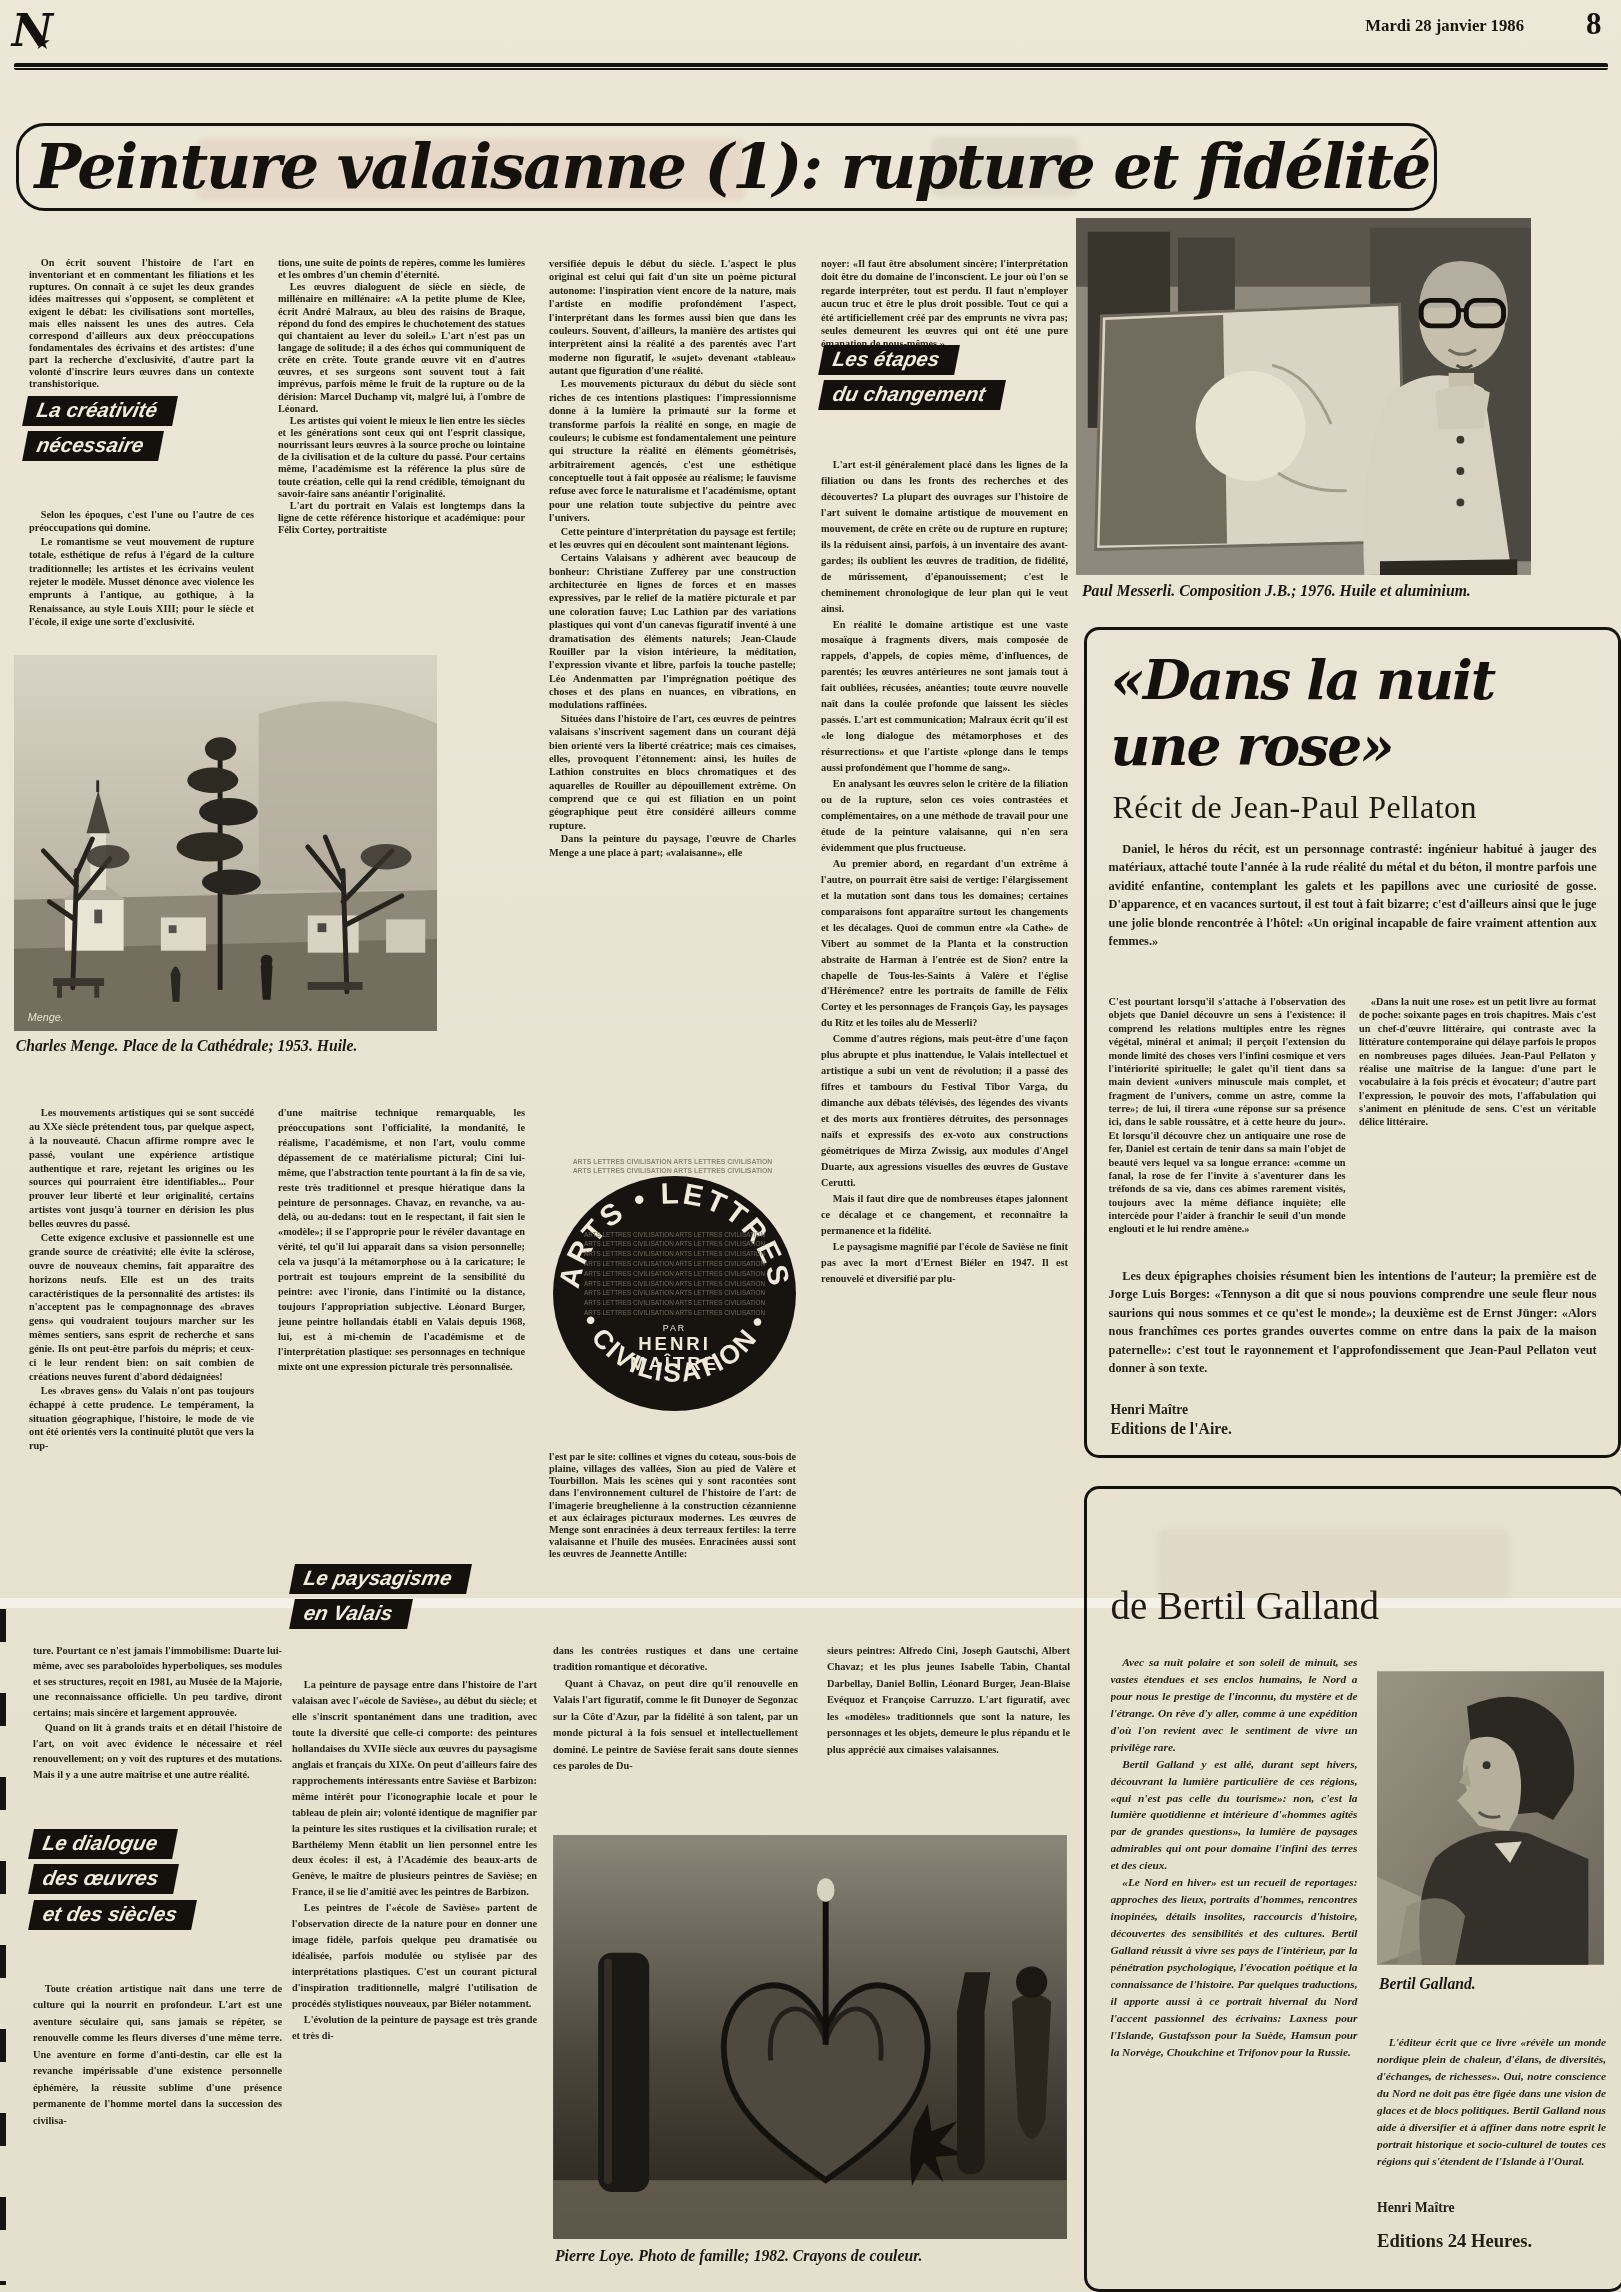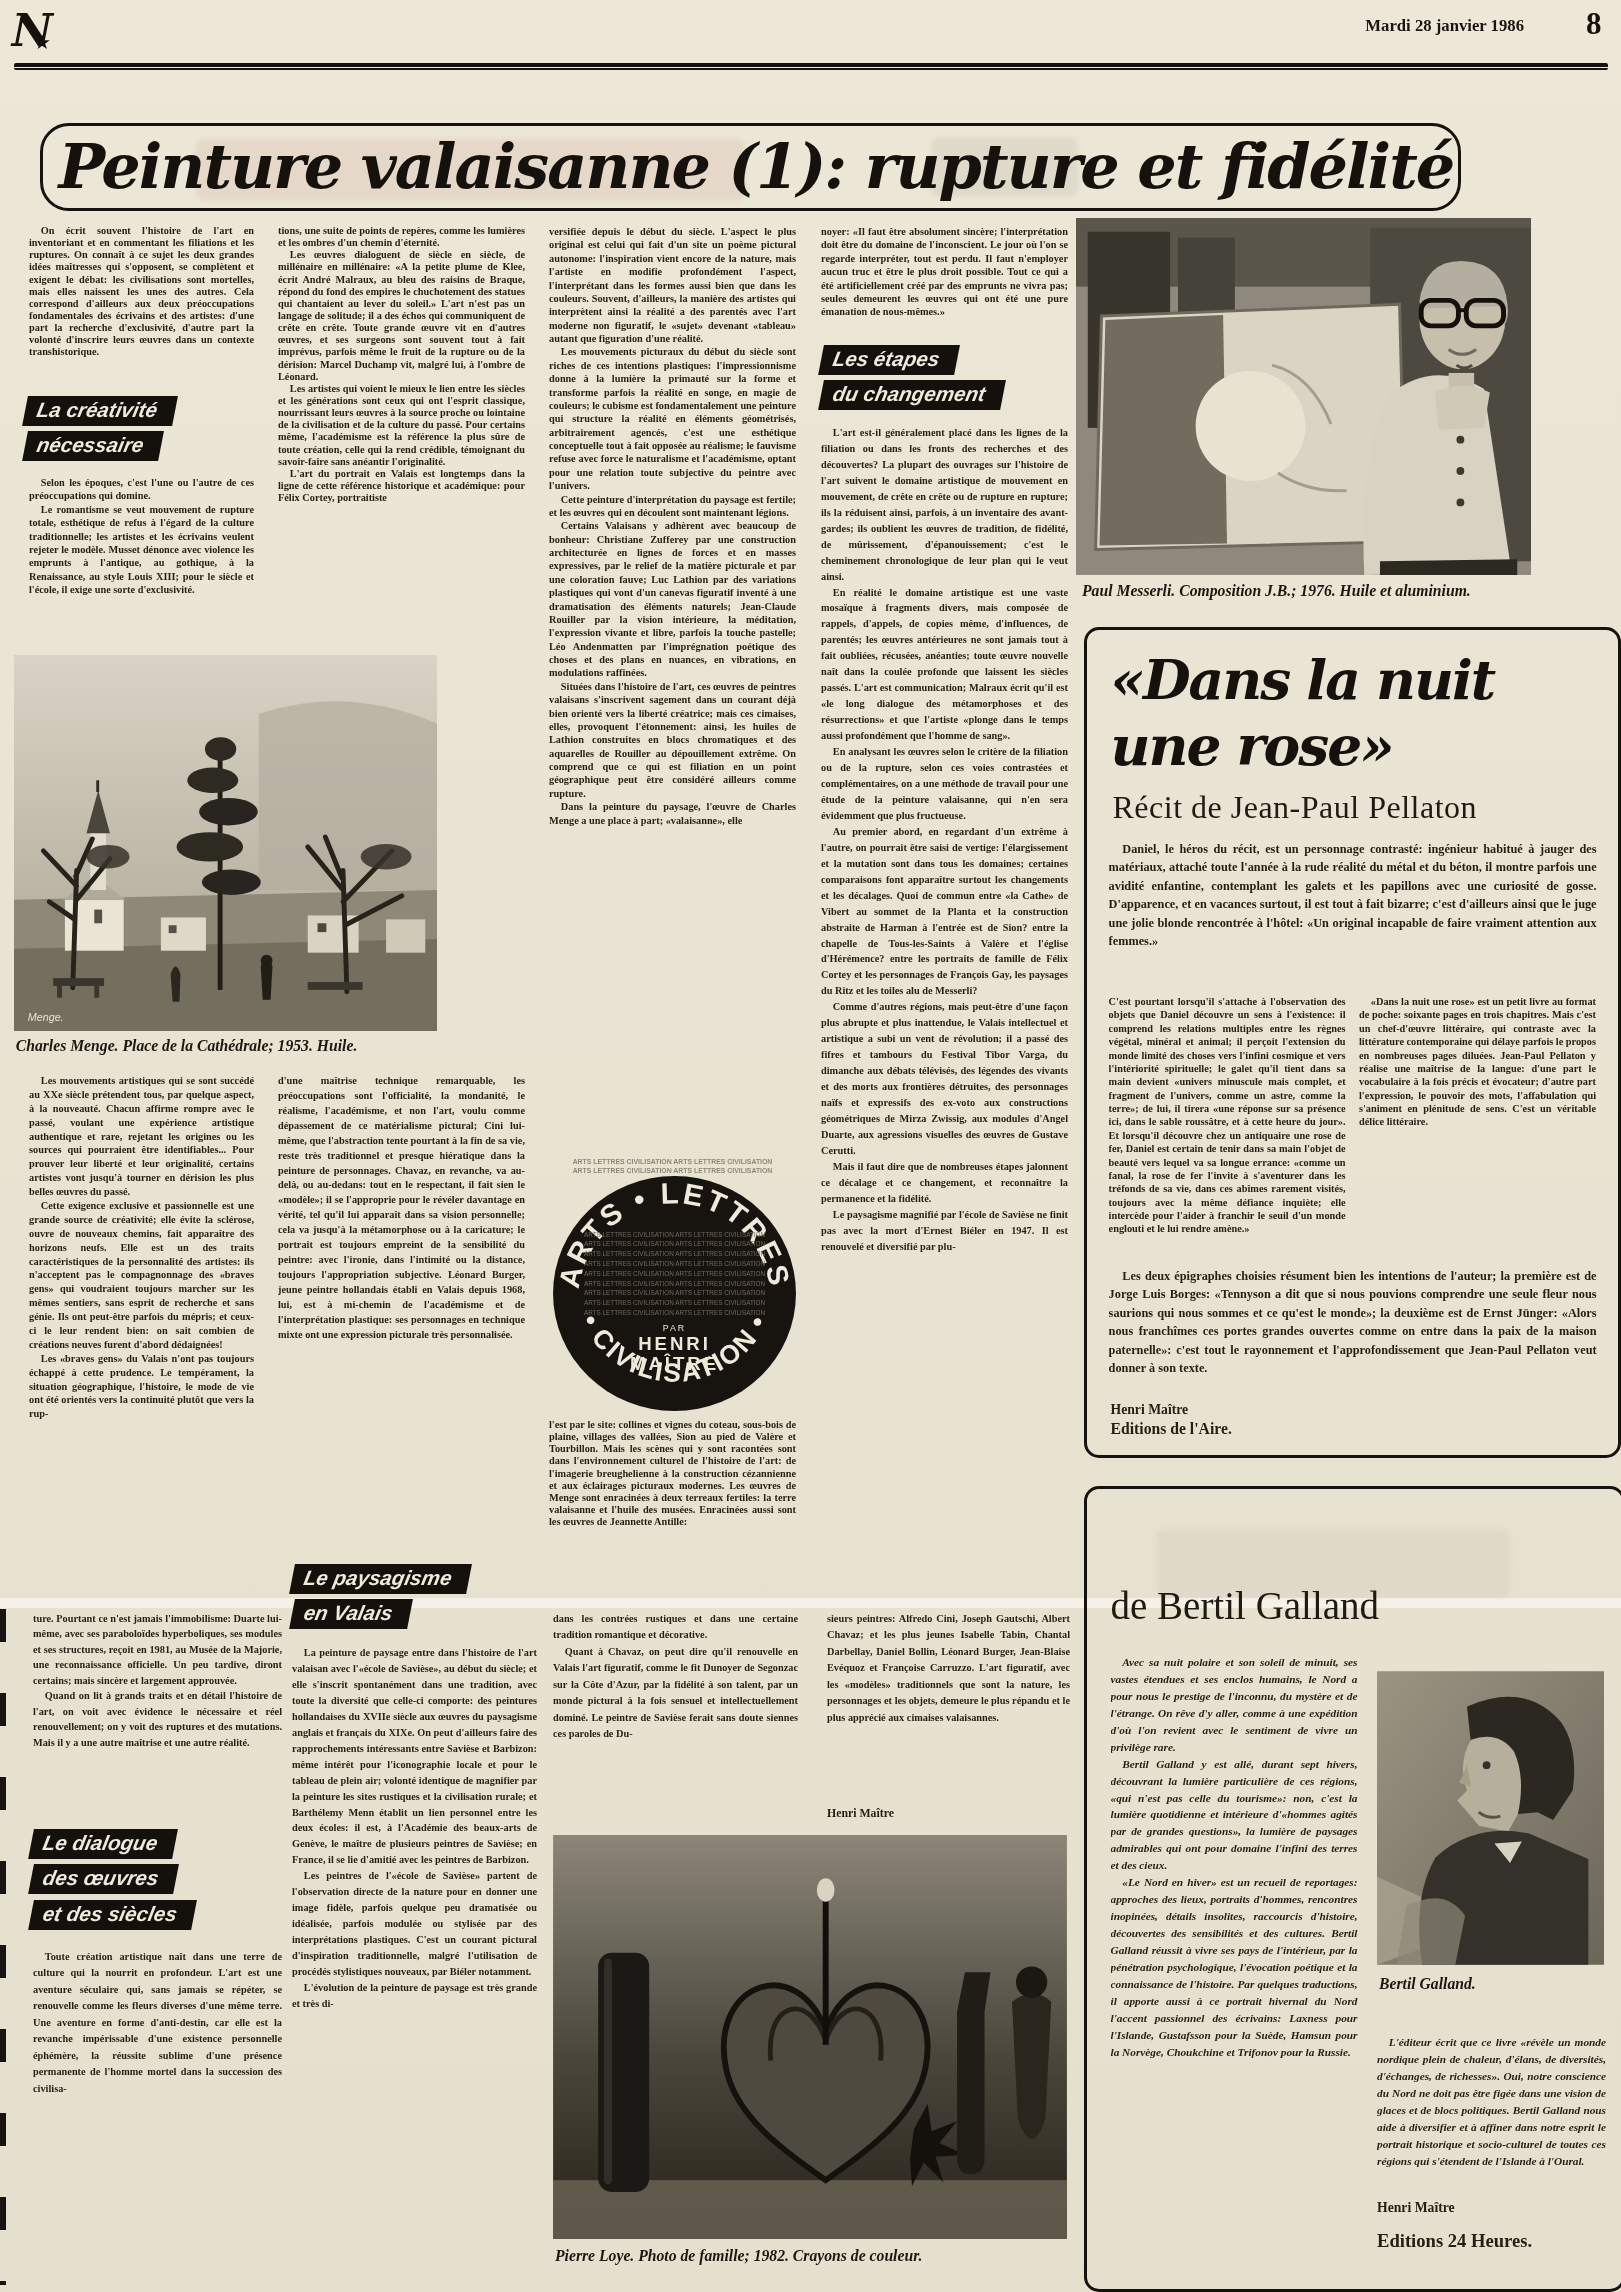--- a/index.html
+++ b/index.html
@@ -7,25 +7,25 @@
         background:linear-gradient(180deg,#ece7d6 0%,#e9e4d3 30%,#e7e2d0 70%,#e5e0cd 100%);
         font-family:"Liberation Serif","DejaVu Serif",serif;color:#241e14;}
   .abs{position:absolute;}
   
   .logo-n{font:italic 900 45px "DejaVu Serif",serif;color:#15120d;transform:skewX(-8deg);}
   .logo-star{position:absolute;left:21.6px;top:27.4px;font-size:19.6px;color:#15120d;}
   .m-date{font:bold 16.7px "Liberation Serif",serif;color:#1a150f;text-align:right;width:206px;}
   .m-page{font:bold 31px "Liberation Serif",serif;color:#15120d;}
   .toprule{height:6.9px;background:linear-gradient(#15130f 0 3.9px,rgba(0,0,0,0) 3.9px 4.9px,#15130f 4.9px 6.9px);border-radius:2px;}
   
-  .hbox{border:3.9px solid #15130f;border-radius:29px;background:rgba(0,0,0,0);margin-left:24px;}
+  .hbox{border:3.9px solid #15130f;border-radius:29px;background:rgba(0,0,0,0);}
   .headline{font:italic 900 62px/1.05 "DejaVu Serif",serif;letter-spacing:-2px;color:#15120d;
             padding:7.8px 0 0 15.7px;white-space:nowrap;}
   
-  .bodycol{font:bold 10.3px/1.18 "Liberation Serif",serif;text-align:justify;color:#261f14;overflow:hidden;}
+  .bodycol{font:bold 10.3px/1.18 "Liberation Serif",serif;text-align:justify;color:#261f14;overflow:hidden;margin-top:32px;}
   .para{margin:0;text-indent:11.8px;}
   .nfi .para:first-child{text-indent:0;}
   .lh130{line-height:1.30;} .lh135{line-height:1.35;} .lh145{line-height:1.45;}
   .lh150{line-height:1.50;} .lh155{line-height:1.55;} .lh160{line-height:1.60;}
   .sig{font:bold 11.8px "Liberation Serif",serif;text-align:left;margin-top:9px;}
   
   .banner{display:inline-block;background:#14110c;color:#efeadb;transform:skewX(-11deg);
           font:italic bold 20.6px/1 "Liberation Sans",sans-serif;padding:3.9px 17.6px 5.9px 11.8px;margin:0 0 4.9px 5.9px;}
   
   .caption{font:italic bold 15.7px "Liberation Serif",serif;color:#1c1710;}

